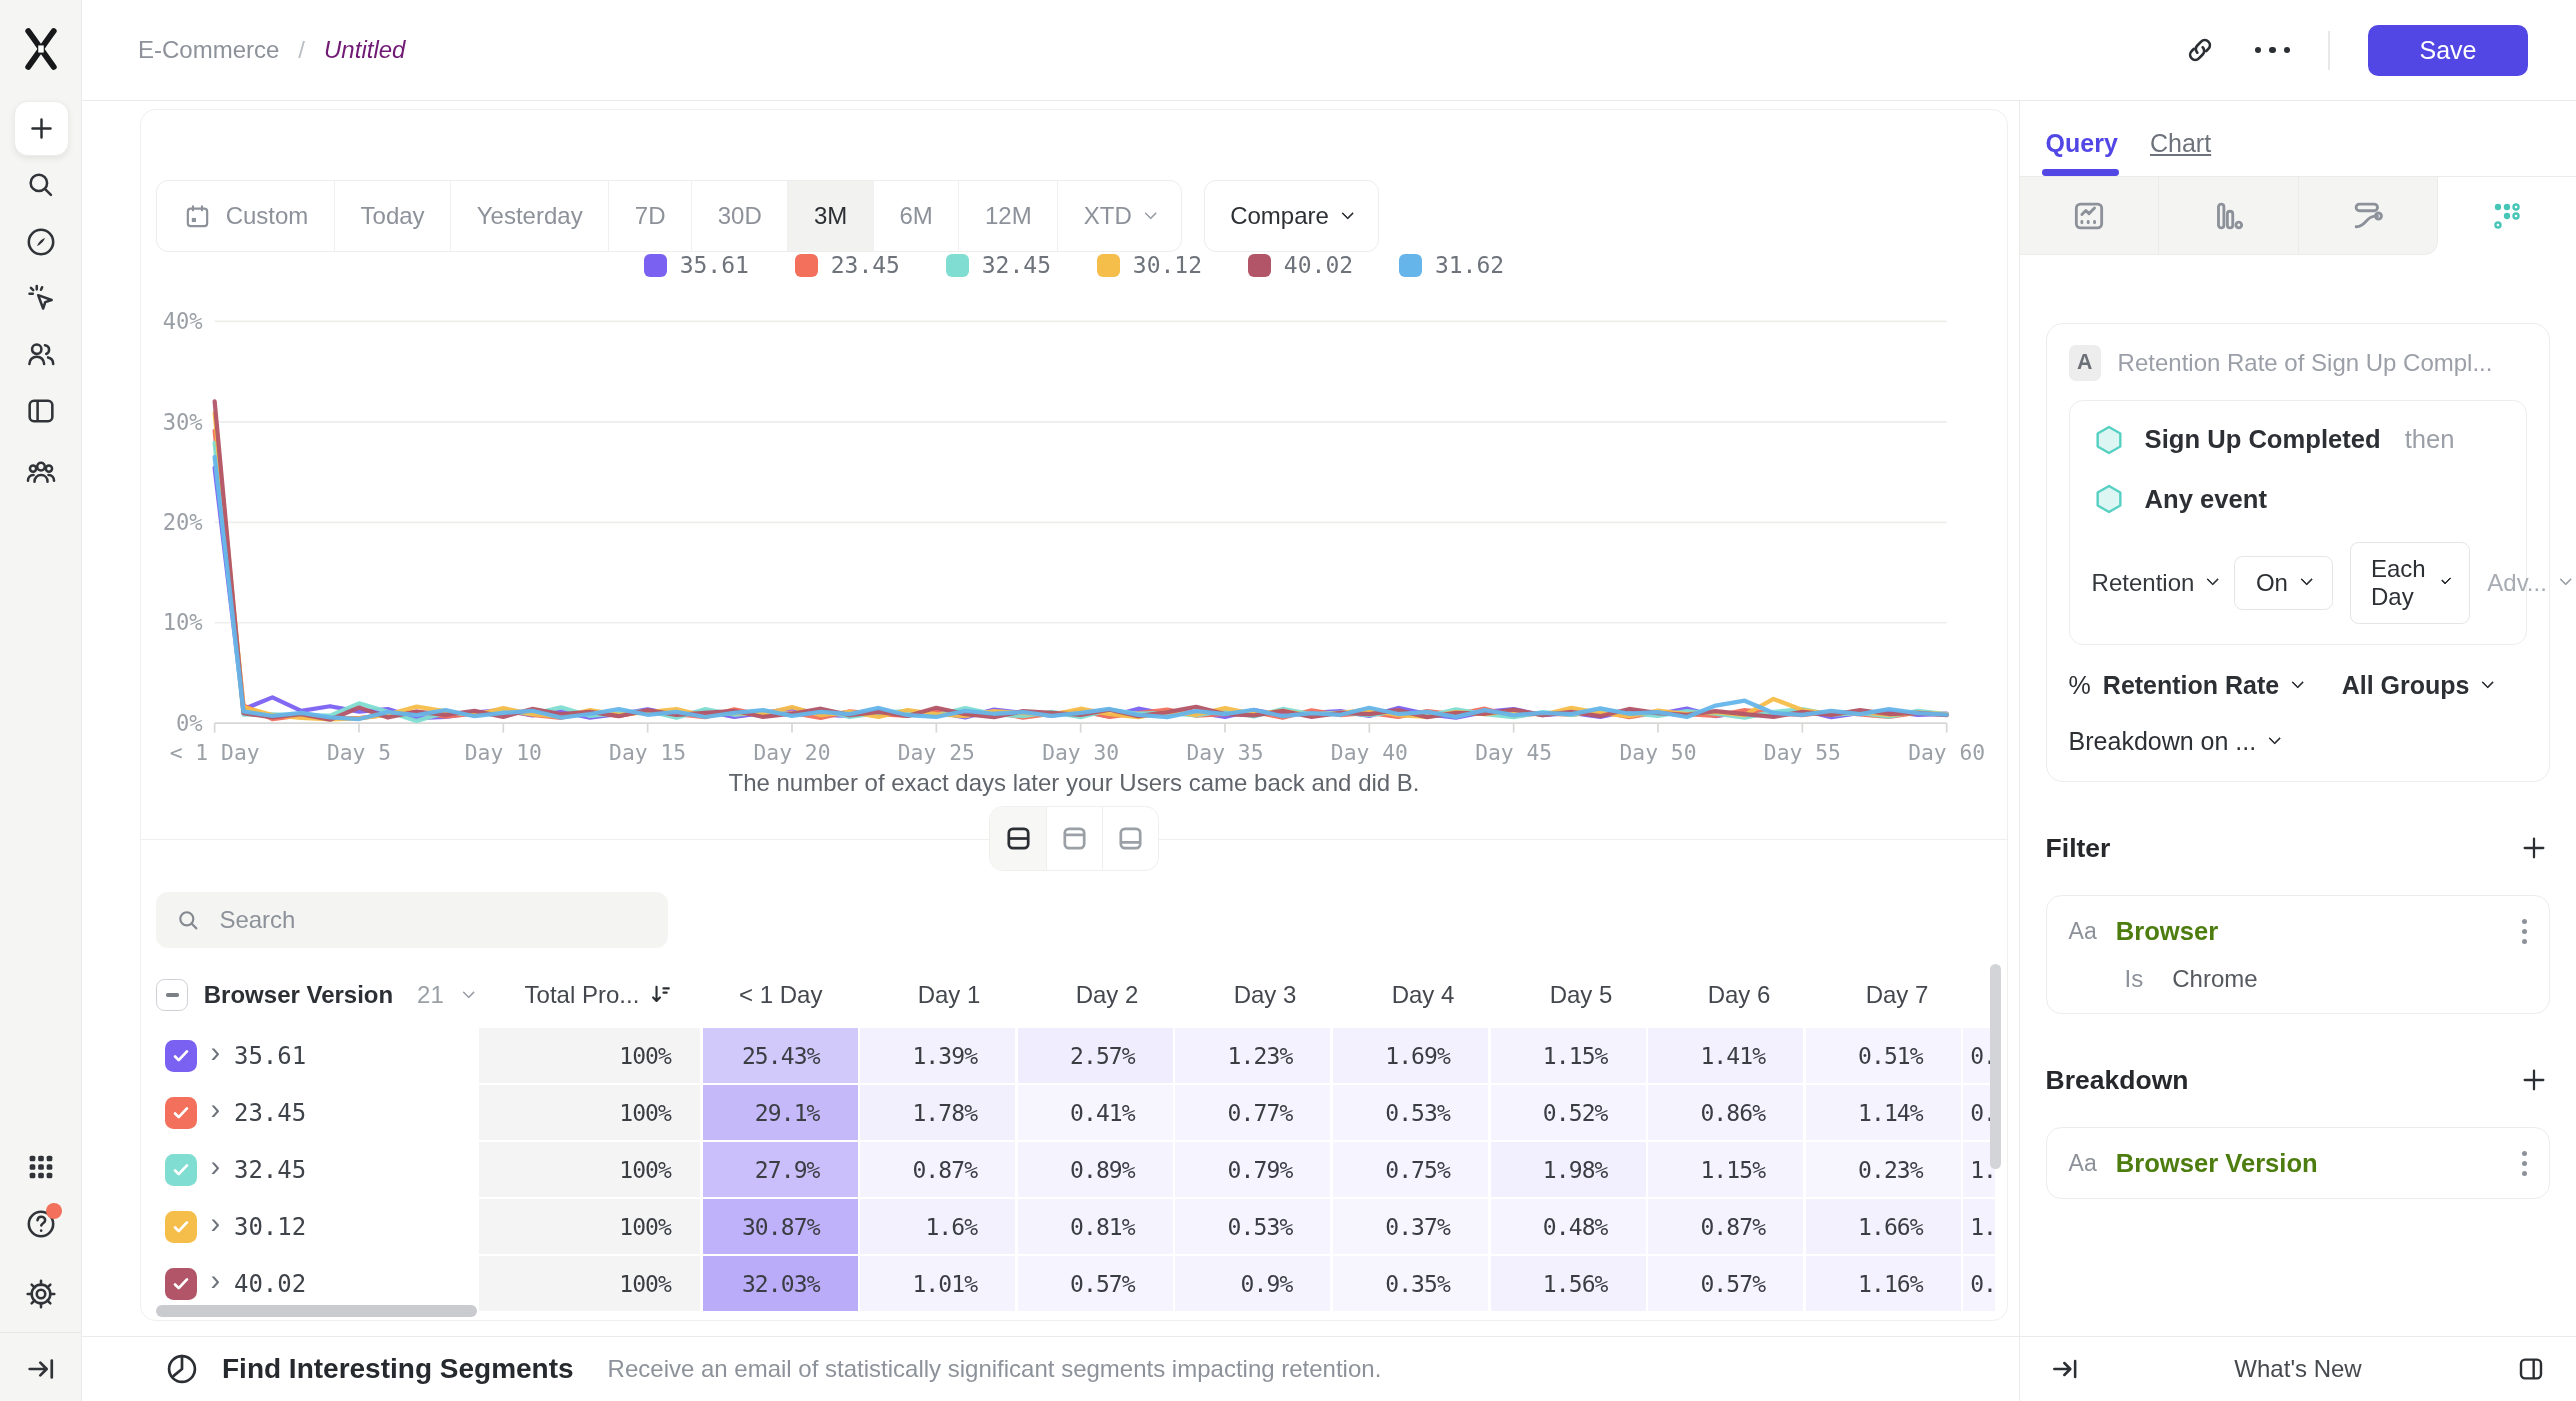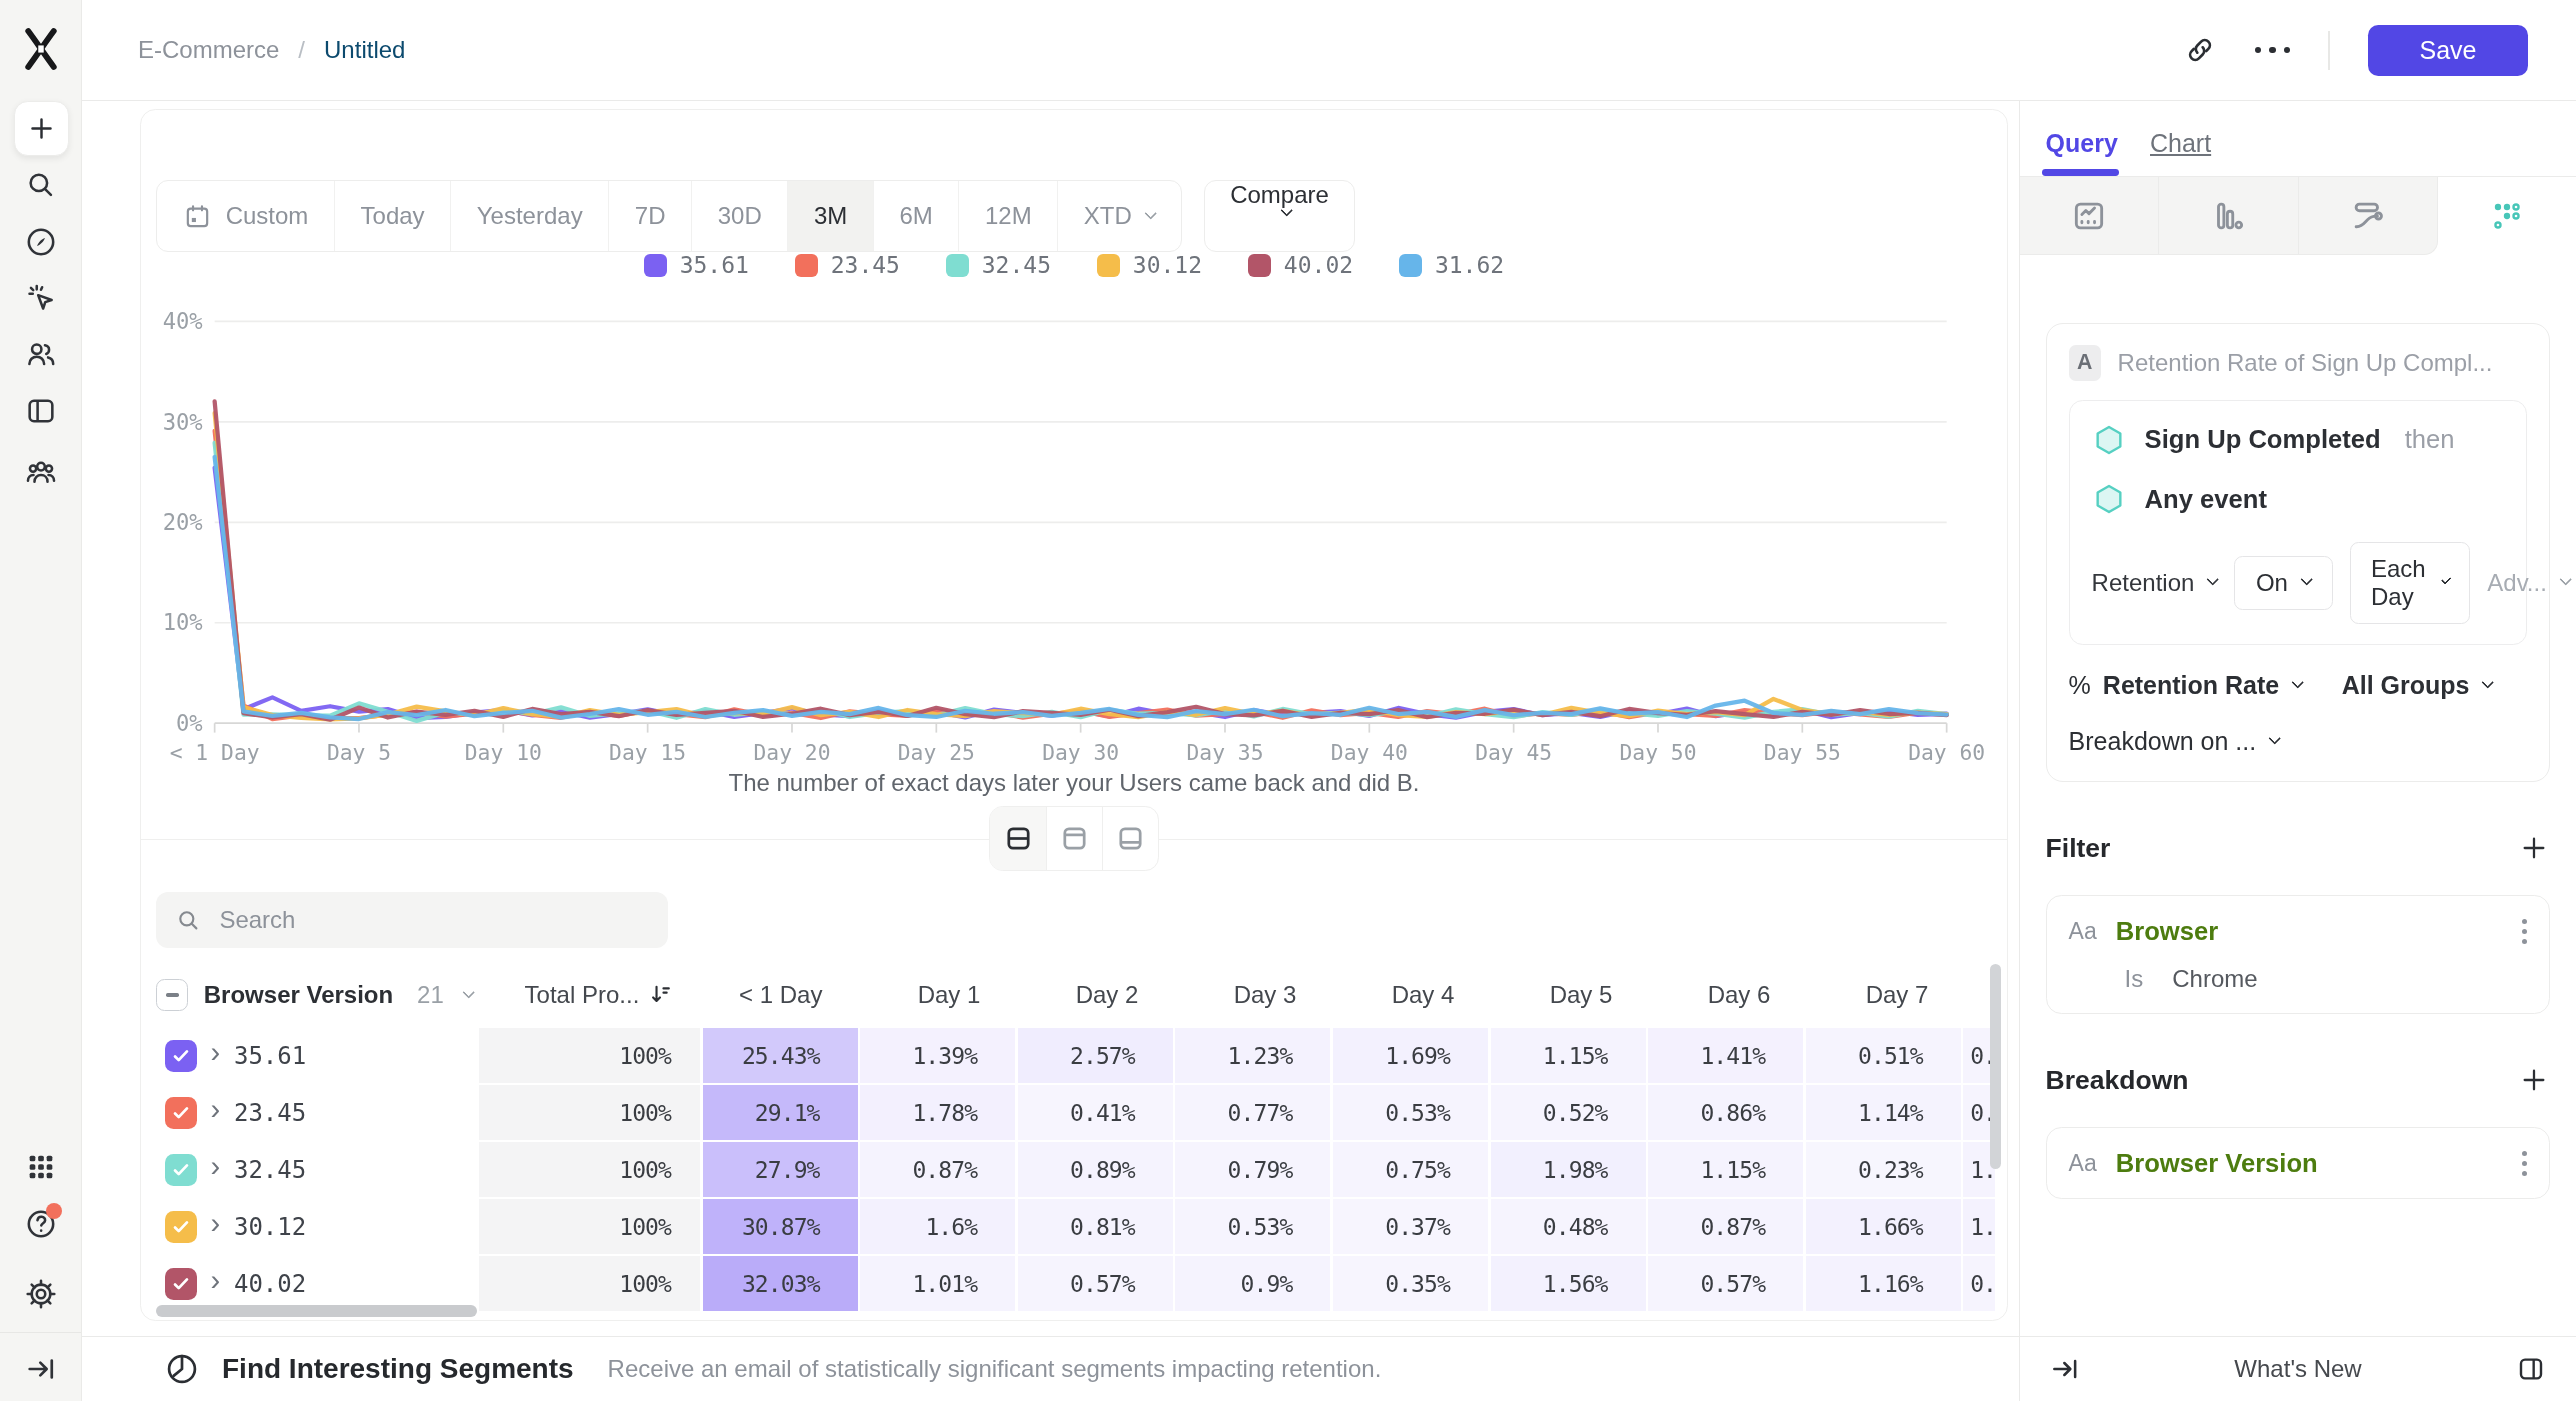--- a/index.html
+++ b/index.html
@@ -21,21 +21,21 @@
   .side-div { position:absolute; left:0; right:0; top:1332px; border-top:1.7px solid #e7e7e5; }
   .help-badge { position:absolute; width:16px; height:16px; border-radius:50%; background:#f2705c;
     right:-3.4px; top:-3.4px; }
 
   
   .topbar { position:absolute; left:82px; right:0; top:0; height:101px; background:#fff;
     border-bottom:1.7px solid #eaeae9; display:flex; align-items:center; }
   .crumbs { margin-left:56px; font-size:24px; display:flex; gap:19px; align-items:center; }
   .crumb-parent { color:#8d929a; }
   .crumb-sep { color:#b9bec4; }
-  .crumb-cur { color:#0c4a6e; }
+  .crumb-cur { color:#701a75;font-style:italic; }
   .topbar-actions { margin-left:auto; margin-right:48px; display:flex; align-items:center; gap:38px; }
   .icon-btn { color:#2b2e33; display:flex; align-items:center; justify-content:center; }
   .icon-btn svg { width:34px; height:34px; }
   .dots-h { display:flex; gap:7.7px; }
   .dots-h i { width:6.8px; height:6.8px; border-radius:50%; background:#2b2e33; }
   .vdiv { width:1.7px; height:39px; background:#e8e8e6; }
   .save-btn { min-width:160px; height:51px; background:#5247e5; color:#fff; border:none;
     border-radius:10.2px; font-size:25px; font-family:inherit; display:flex; align-items:center;
     justify-content:center; padding:0 34px; }
 
@@ -47,21 +47,21 @@
     display:flex; align-items:center; }
   .range-group { display:flex; height:72px; border:1.7px solid #ededec; border-radius:12px;
     overflow:hidden; background:#fff; }
   .range-seg { display:flex; align-items:center; padding:0 25.6px; font-size:24px; color:#8d929a;
     border-left:1.7px solid #f1f1f0; white-space:nowrap; }
   .range-seg:first-child { border-left:none; }
   .range-seg.sel { background:#f2f2f0; color:#2c2f34; }
   .range-seg svg { width:29px; height:29px; margin-right:13.7px; }
   .toolbtn { display:flex; align-items:center; height:72px; border:1.7px solid #ededec;
     border-radius:12px; padding:0 25.6px; font-size:24px; color:#2c2f34; background:#fff;
-    white-space:nowrap;flex-direction:column; }
+    white-space:nowrap; }
   .toolbtn svg.lead { width:31px; height:31px; margin-right:15.4px; }
   .chev { display:inline-block; width:9.4px; height:9.4px; border-right:2.6px solid currentColor;
     border-bottom:2.6px solid currentColor; transform:rotate(45deg); margin-left:13.7px;
     position:relative; top:-2.6px; border-radius:0.9px; }
   .chev.gray { color:#9aa0a6; }
 
   .legend { position:absolute; top:142px; left:0; right:0; display:flex; justify-content:center;
     gap:46px; align-items:center; }
   .legend-item { display:flex; align-items:center; gap:12.8px; font-size:23px; color:#6e737b; }
   .legend-sw { width:23px; height:23px; border-radius:6px; }

